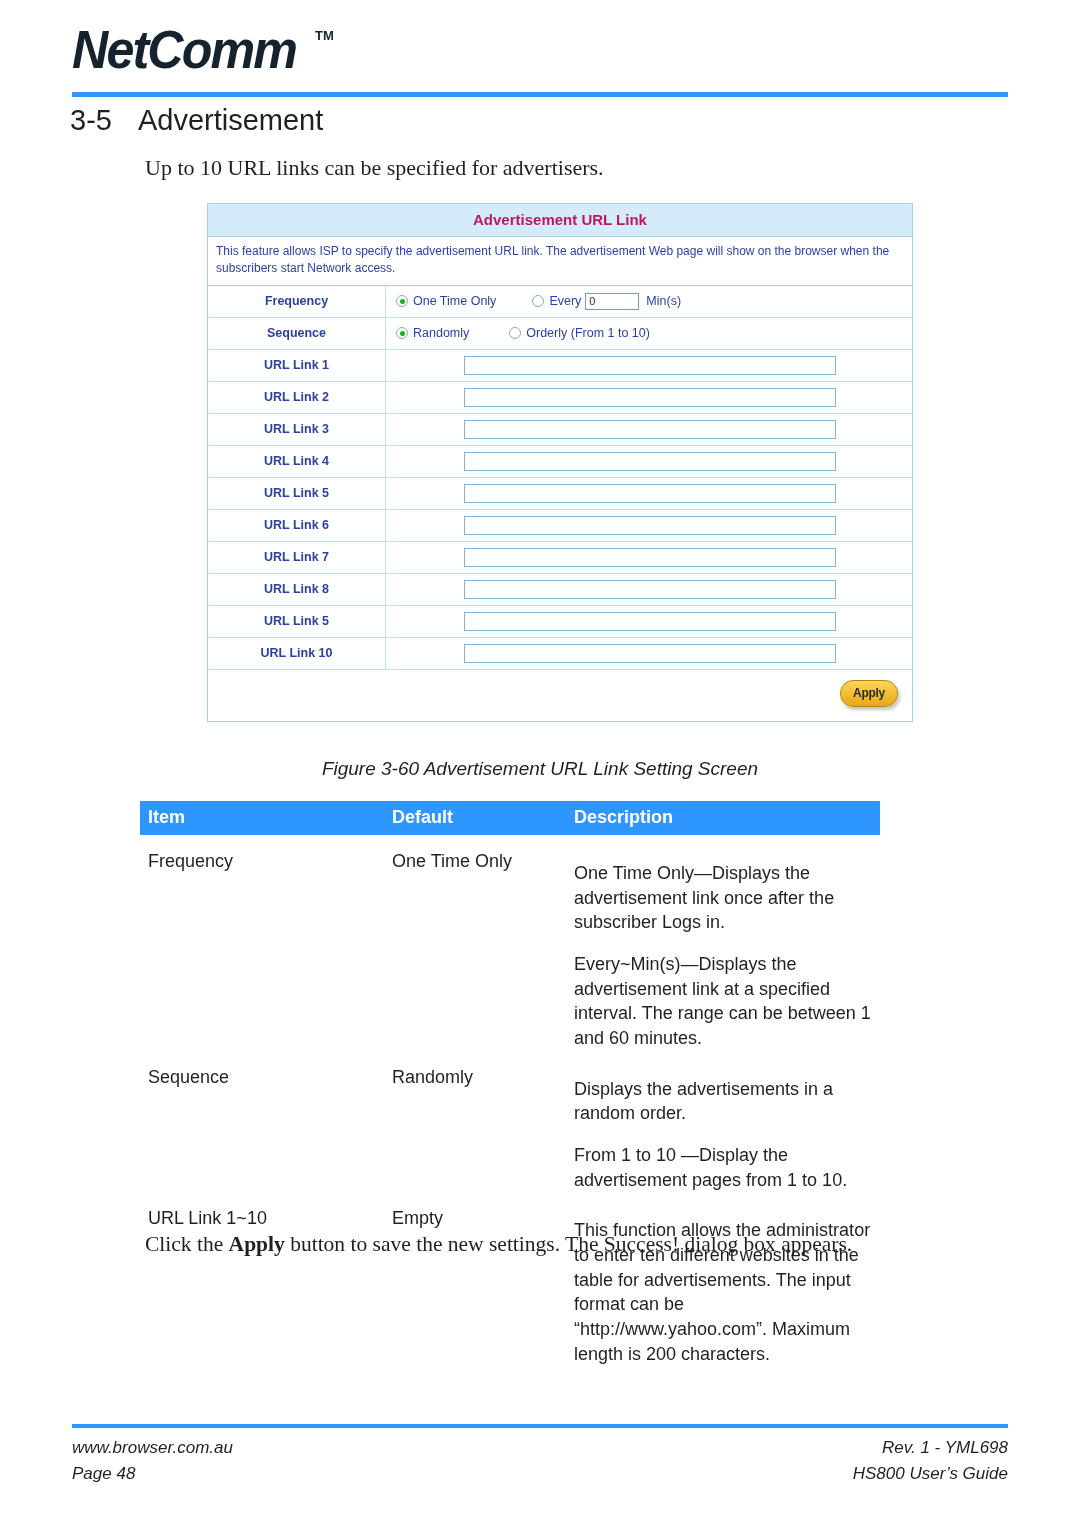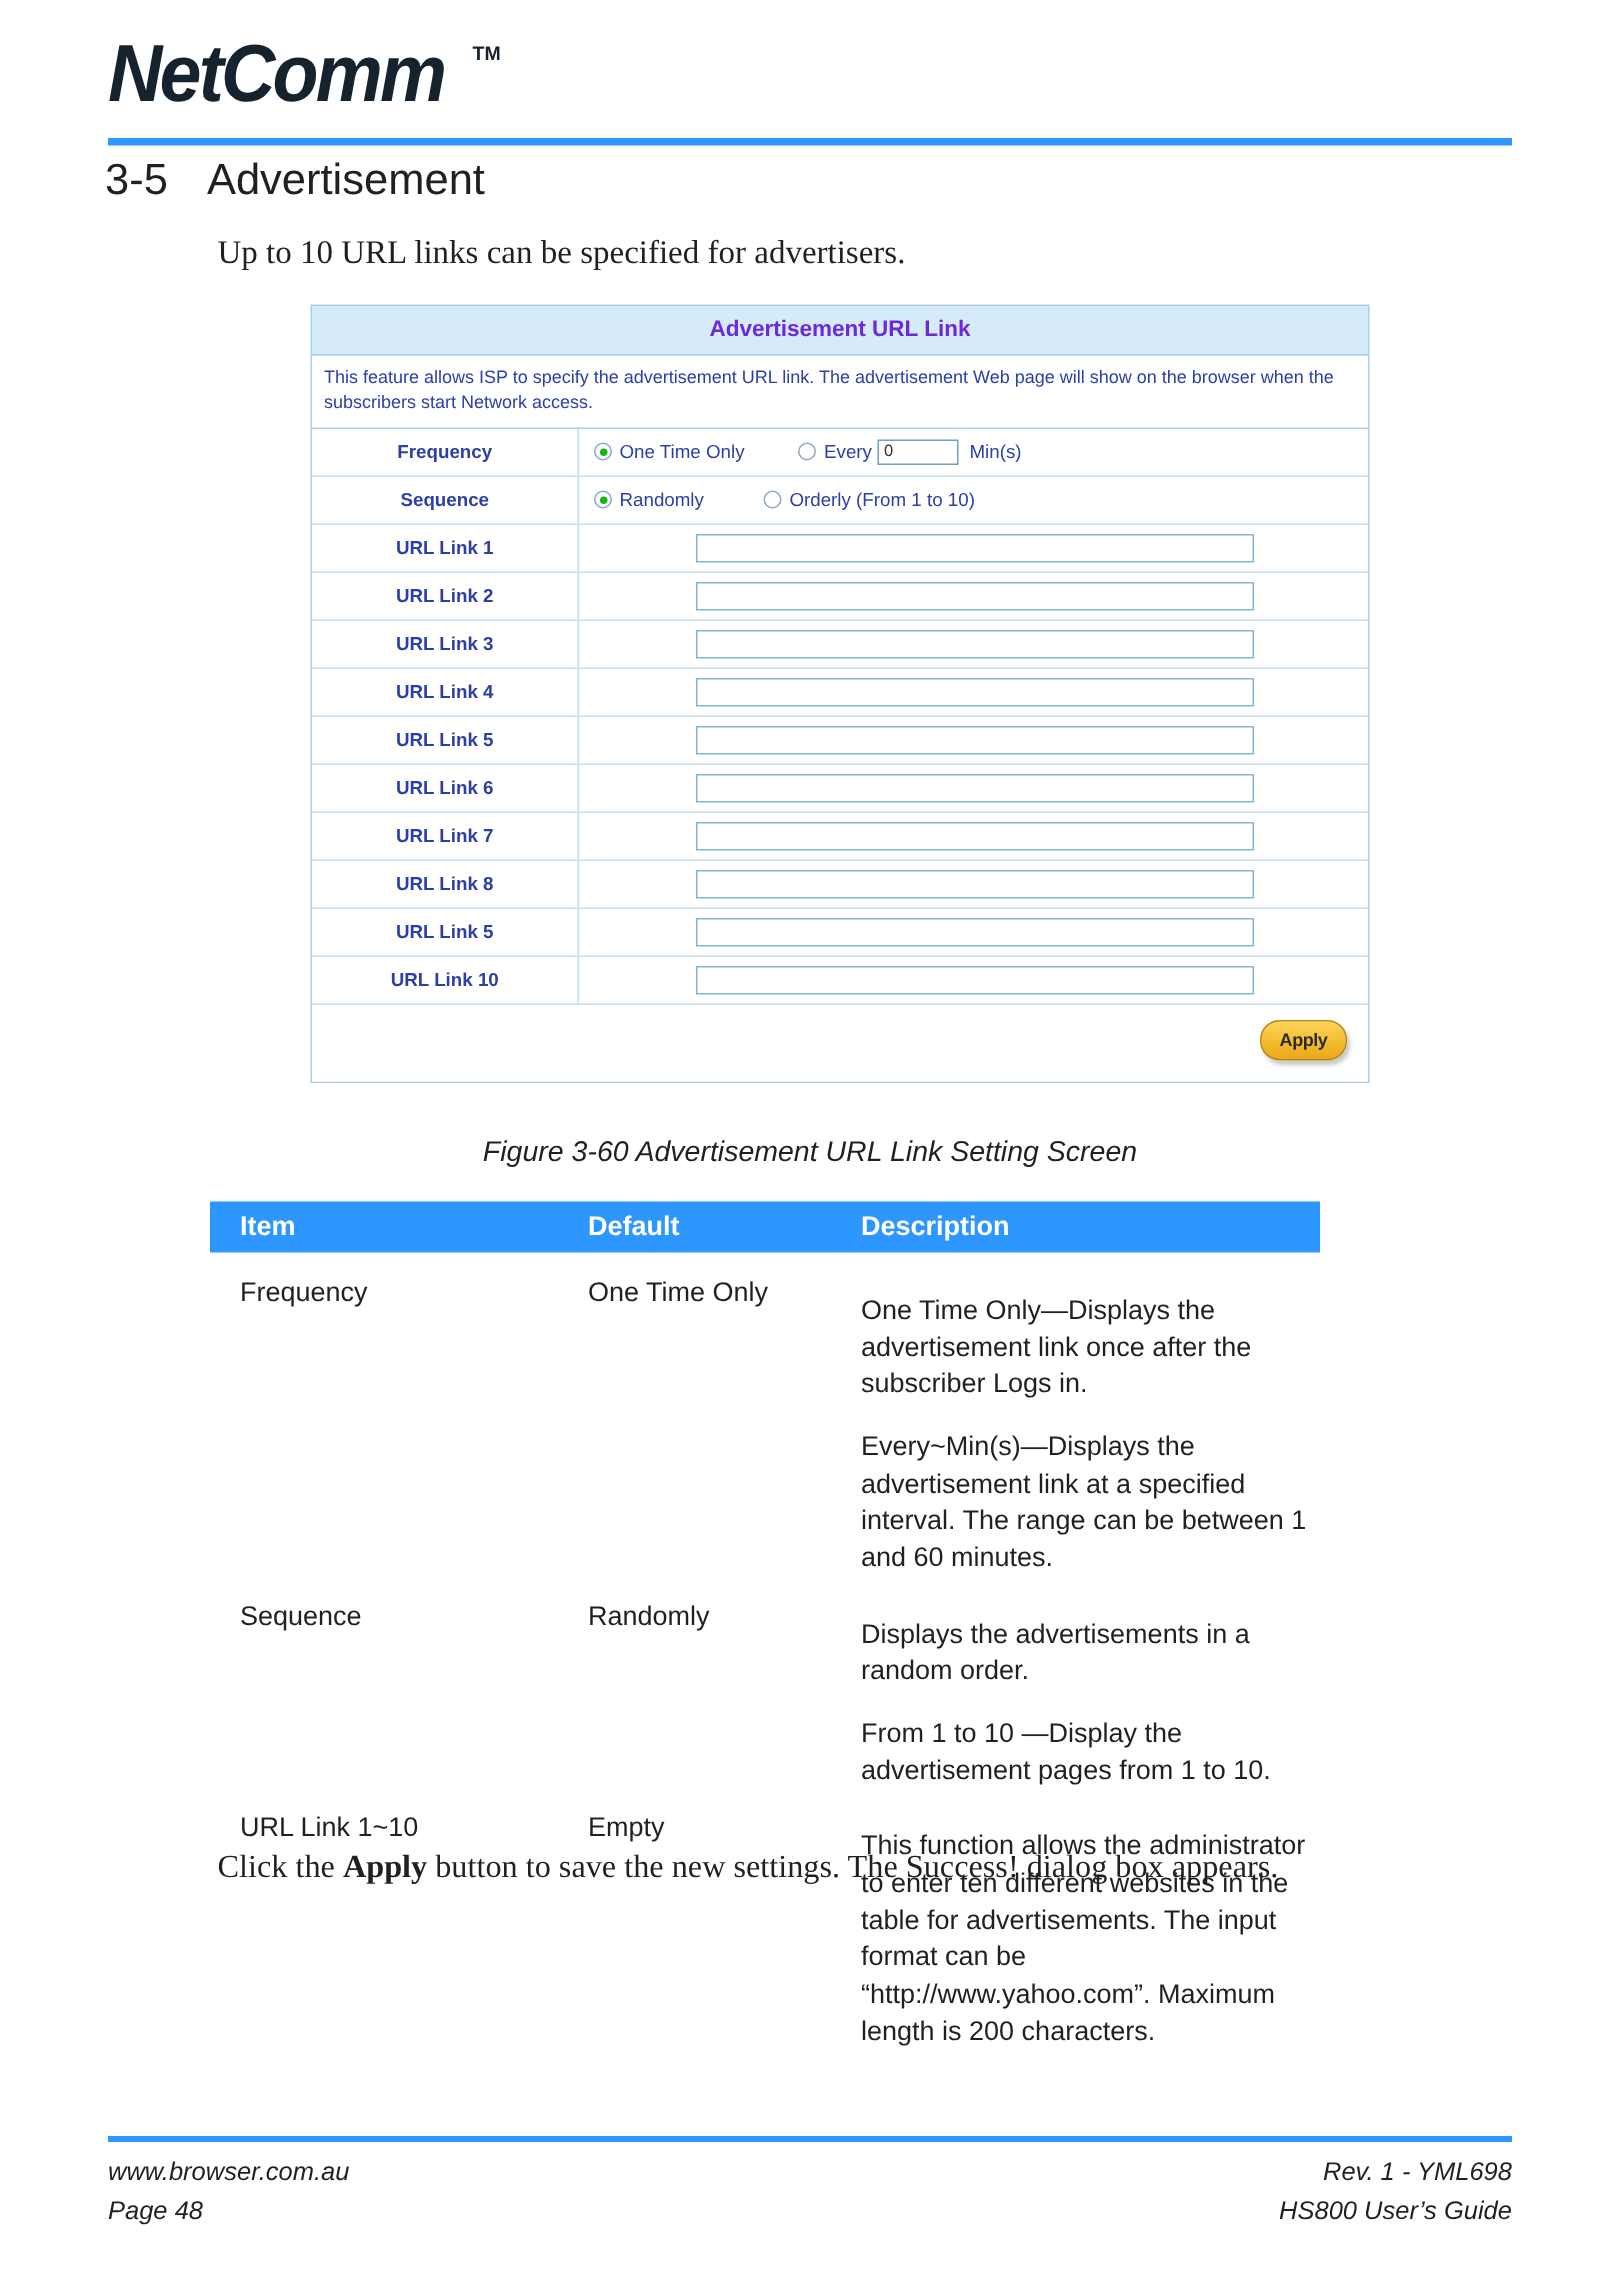--- a/index.html
+++ b/index.html
@@ -83,21 +83,21 @@
     background: #ffffff;
     font-family: "Liberation Sans", sans-serif;
     box-sizing: border-box;
   }
   .form-title {
     background: #d5ebf9;
     border-bottom: 1px solid #a9cfe8;
     text-align: center;
     font-size: 15px;
     font-weight: bold;
-    color: #6d28d9;
+    color: #be185d;
     padding: 7px 0 8px 0;
   }
   .form-note {
     border-bottom: 1px solid #a9cfe8;
     padding: 6px 8px 7px 8px;
     font-size: 12px;
     line-height: 1.45;
     color: #2b3fa8;
   }
   .form-row {
@@ -222,21 +222,21 @@
     font-family: "Liberation Sans", sans-serif;
   }
   .desc-head {
     display: flex;
     background: #2e96ff;
     color: #ffffff;
     font-weight: bold;
     font-size: 18px;
     padding: 6px 0 7px 0;
   }
-  .col-item { width: 252px; flex: 0 0 252px; padding-left: 20px; box-sizing: border-box; }
+  .col-item { width: 252px; flex: 0 0 252px; padding-left: 8px; box-sizing: border-box; }
   .col-default { width: 182px; flex: 0 0 182px; box-sizing: border-box; }
   .col-desc { flex: 1 1 auto; box-sizing: border-box; }
 
   .desc-row {
     display: flex;
     font-size: 18px;
     color: #231f20;
     padding-top: 14px;
   }
   .desc-row .col-desc p { margin: 12px 0 0 0; line-height: 1.37; }

